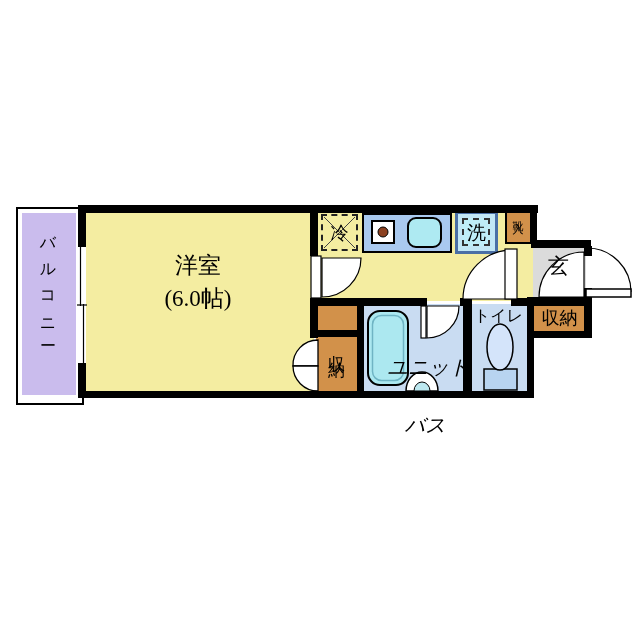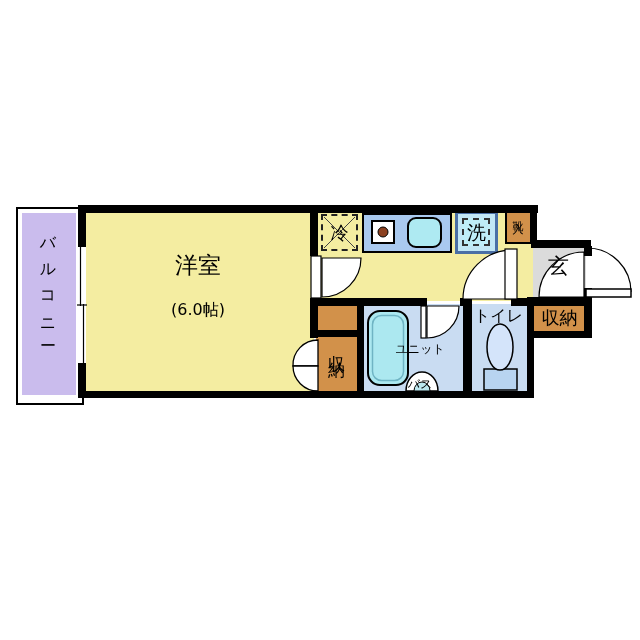--- a/index.html
+++ b/index.html
@@ -120,31 +120,31 @@
 
     <g>
       <rect x="484" y="369" width="33" height="21" fill="#b8d4f0" stroke="#000" stroke-width="1.5"></rect>
       <ellipse cx="500" cy="347" rx="13" ry="23" fill="#d4e4fa" stroke="#000" stroke-width="1.5"></ellipse>
     </g>
   </svg>
 
   <div class="label vtext" style="left:40px;top:224px;font-size:16px;letter-spacing:10px;">バルコニー</div>
 
   <div class="label center" style="left:96px;top:253px;width:204px;height:24px;font-size:23px;">洋室</div>
-  <div class="label center" style="left:96px;top:299px;width:204px;height:22px;font-size:16px;">(6.0帖)</div>
+  <div class="label center" style="left:96px;top:287px;width:204px;height:22px;font-size:23px;font-family:Liberation Serif, serif;">(6.0帖)</div>
 
   <div class="label center" style="left:321px;top:214px;width:37px;height:37px;font-size:18px;">冷</div>
 
   <div class="label center" style="left:455px;top:211px;width:43px;height:43px;font-size:19px;">洗</div>
 
   <div class="label vtext" style="left:512px;top:212px;font-size:11px;letter-spacing:2px;">靴入</div>
 
   <div class="label center" style="left:533px;top:254px;width:51px;height:24px;font-size:21px;">玄</div>
 
-  <div class="label" style="left:362px;top:324px;width:101px;font-size:12px;text-align:center;line-height:1.45;">
+  <div class="label" style="left:362px;top:324px;width:101px;font-size:20px;text-align:center;line-height:1.45;font-style:italic;">
     <span>ユニット</span><br>
     <span>バス</span>
   </div>
 
   <div class="label center" style="left:470px;top:306px;width:57px;height:20px;font-size:16px;">トイレ</div>
 
   <div class="label vtext" style="left:328px;top:342px;font-size:17px;letter-spacing:6px;">収納</div>
 
   <div class="label center" style="left:532px;top:306px;width:55px;height:24px;font-size:18px;">収納</div>
 

